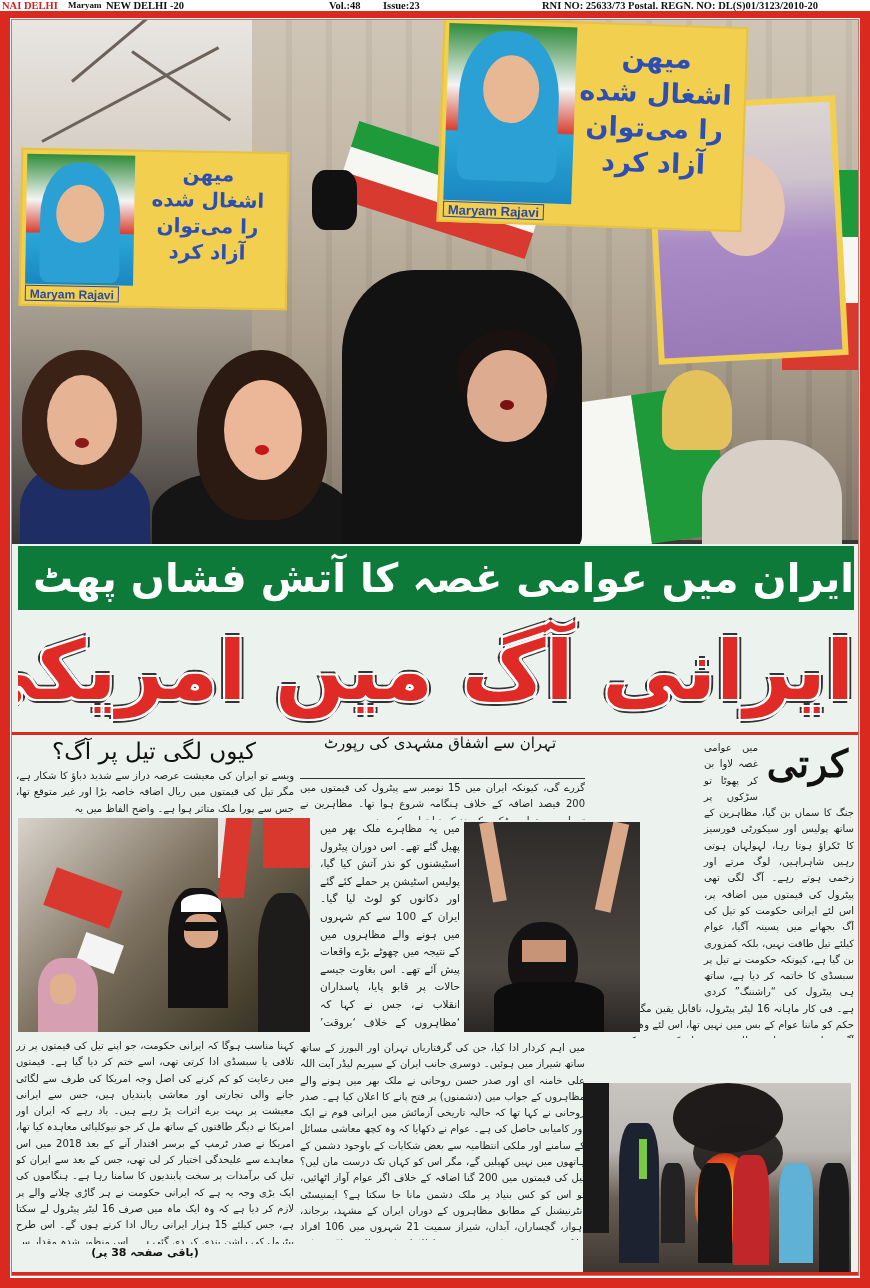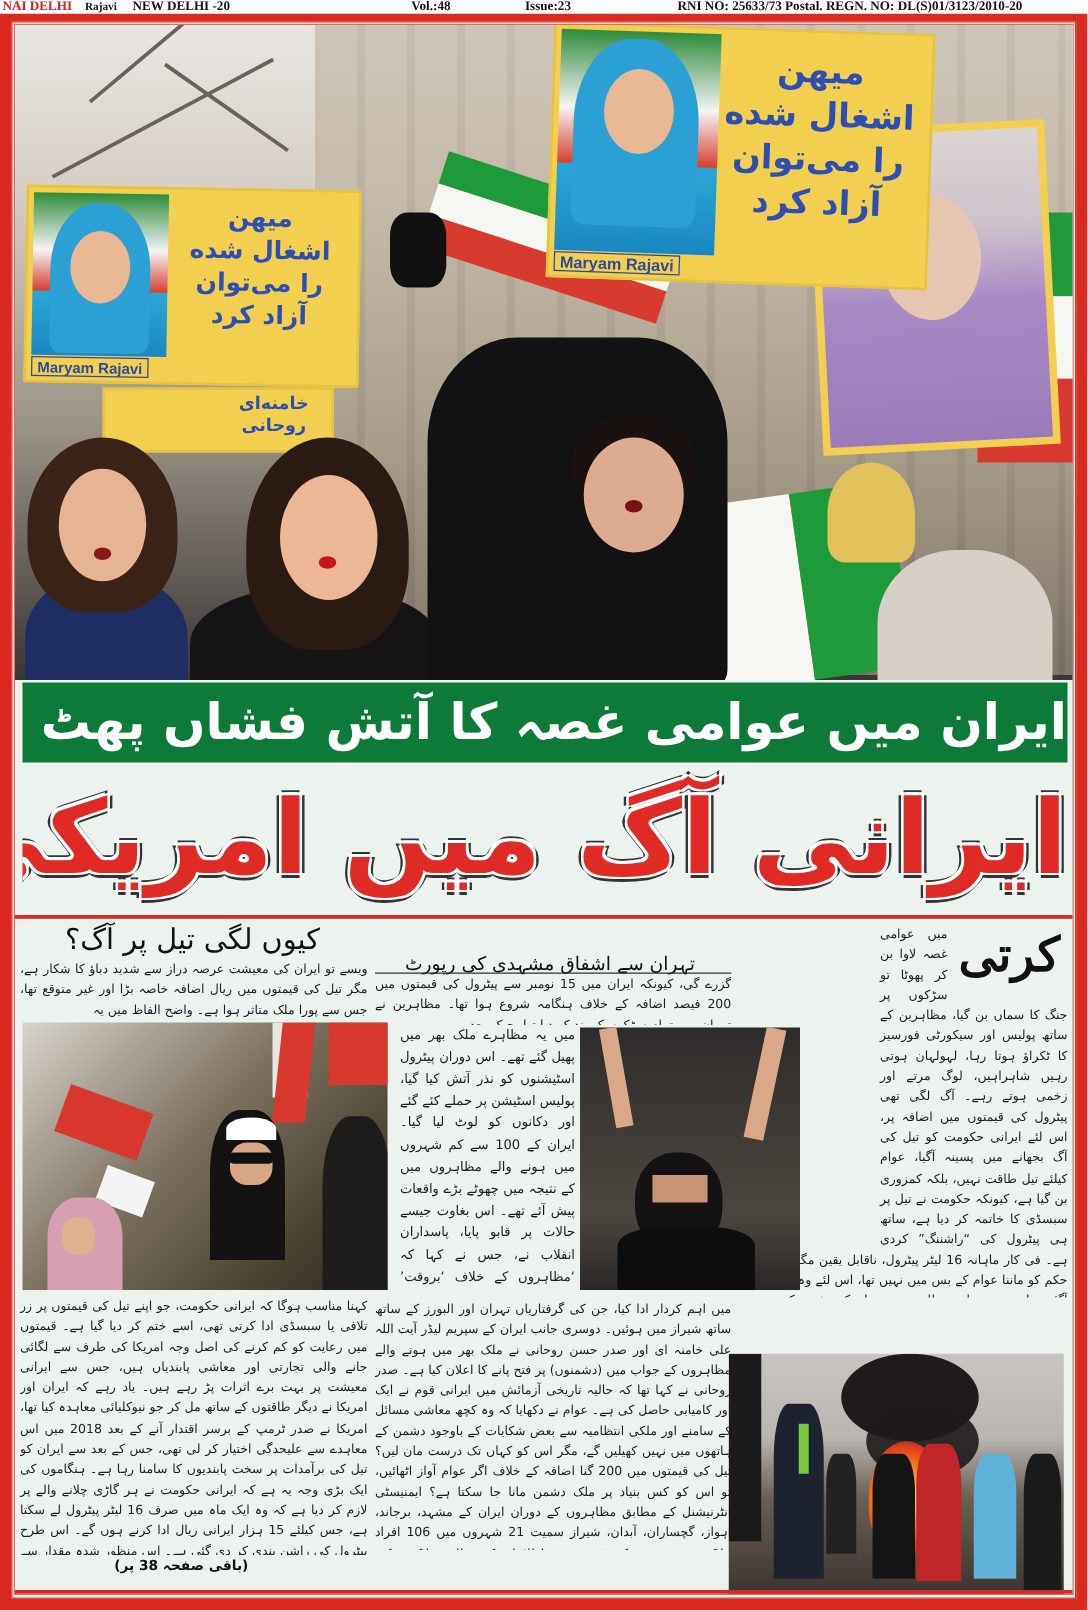--- a/index.html
+++ b/index.html
@@ -76,24 +76,24 @@
 
   .footer-ref { position: absolute; left: 90px; top: 1246px; width: 110px; direction: rtl; text-align: center;
     font-weight: bold; font-size: 11px; color: #111; }
   .bottom-rule { position: absolute; left: 12px; top: 1272px; width: 846px; height: 3px; background: #da2a1f; }
 </style>
 </head>
 <body>
 
 <div class="masthead">
   <span style="left:2px" class="mh-brand">NAI DELHI</span>
-  <span style="left:68px" class="mh-weekly">Rajavi</span>
+  <span style="left:68px" class="mh-weekly">Maryam</span>
   <span style="left:106px">NEW DELHI -20</span>
   <span style="left:329px">Vol.:48</span>
-  <span style="left:420px">Issue:23</span>
+  <span style="left:383px">Issue:23</span>
   <span style="left:542px">RNI NO: 25633/73 Postal. REGN. NO: DL(S)01/3123/2010-20</span>
 </div>
 
 <div class="frame">
   <div class="frame-inner"></div>
 </div>
 <div class="page"></div>
 
 <div class="hero">
   <div class="bg-bldg"></div>
@@ -123,26 +123,20 @@
       <div class="face" style="left:30px;top:30px;width:48px;height:58px"></div>
     </div>
     <div class="caption">Maryam Rajavi</div>
     <div class="slogan" style="width:145px;font-size:20px">
       <div>میهن</div>
       <div>اشغال شده</div>
       <div>را می‌توان</div>
       <div>آزاد کرد</div>
     </div>
   </div>
-  <div class="sign" style="left:70px;top:290px;width:185px;height:52px">
-    <div class="slogan" style="width:80px;font-size:14px;top:2px">
-      <div>خامنه‌ای</div>
-      <div>روحانی</div>
-    </div>
-  </div>
 
   <div class="poster-violet" style="left:640px;top:80px;width:190px;height:260px">
     <div class="in">
         <div class="face"></div>
       </div>
   </div>
 
   <div class="sign" style="left:428px;top:2px;width:305px;height:205px;transform:rotate(2deg)">
     <div class="portrait" style="width:128px">
       <div class="scarf" style="left:12px;top:6px;width:100px;height:150px"></div>
@@ -192,21 +186,21 @@
 </div>
 
 <div class="photo photo-vsign" style="left:464px;top:822px;width:176px;height:210px">
   <div style="position:absolute;left:22px;top:0;width:14px;height:80px;background:#d9a888;transform:rotate(-10deg)"></div>
   <div style="position:absolute;left:140px;top:0;width:16px;height:90px;background:#d9a888;transform:rotate(12deg)"></div>
   <div style="position:absolute;left:44px;top:100px;width:70px;height:80px;border-radius:45%;background:#141212"></div>
   <div style="position:absolute;left:58px;top:118px;width:44px;height:22px;background:#c89478"></div>
   <div style="position:absolute;left:30px;top:160px;width:110px;height:50px;background:#0e0d0d;border-radius:30% 30% 0 0"></div>
 </div>
 
-<div class="sub-head" style="left:300px;top:762px;width:280px">تہران سے اشفاق مشہدی کی رپورٹ</div>
+<div class="sub-head" style="left:300px;top:734px;width:280px">تہران سے اشفاق مشہدی کی رپورٹ</div>
 <div class="sub-rule" style="left:300px;top:778px;width:285px"></div>
 <div class="col-text urdu" style="left:300px;top:780px;width:285px;height:40px">گزرے گی، کیونکہ ایران میں 15 نومبر سے پیٹرول کی قیمتوں میں 200 فیصد اضافہ کے خلاف ہنگامہ شروع ہوا تھا۔ مظاہرین نے تہران میں تمام سڑکوں کو بند کر دیا تھا، جبکہ بعد</div>
 <div class="col-text urdu" style="left:320px;top:820px;width:140px;height:214px;font-size:10.5px;line-height:17.6px">میں یہ مظاہرے ملک بھر میں پھیل گئے تھے۔ اس دوران پیٹرول اسٹیشنوں کو نذر آتش کیا گیا، پولیس اسٹیشن پر حملے کئے گئے اور دکانوں کو لوٹ لیا گیا۔ ایران کے 100 سے کم شہروں میں ہونے والے مظاہروں میں کے نتیجہ میں چھوٹے بڑے واقعات پیش آئے تھے۔ اس بغاوت جیسے حالات پر قابو پایا، پاسداران انقلاب نے، جس نے کہا کہ ‘مظاہروں کے خلاف ‘بروقت’ کارروائی کے سبب ملک میں امن لوٹ آیا ہے، بلوہ کرنے والوں کے سربراہ کی گرفتاری نے صورتحال کو معمول پر لانے</div>
 <div class="col-text urdu" style="left:300px;top:1040px;width:285px;height:200px">
   <span>میں اہم کردار ادا کیا، جن کی گرفتاریاں تہران اور البورز کے ساتھ ساتھ شیراز میں ہوئیں۔ دوسری جانب ایران کے سپریم لیڈر آیت اللہ علی خامنہ ای اور صدر حسن روحانی نے ملک بھر میں ہونے والے مظاہروں کے جواب میں (دشمنوں) پر فتح پانے کا اعلان کیا ہے۔ صدر روحانی نے کہا تھا کہ حالیہ تاریخی آزمائش میں ایرانی قوم نے ایک اور کامیابی حاصل کی ہے۔ عوام نے دکھایا کہ وہ کچھ معاشی مسائل کے سامنے اور ملکی انتظامیہ سے بعض شکایات کے باوجود دشمن کے ہاتھوں میں نہیں کھیلیں گے، مگر اس کو کہاں تک درست مان لیں؟ تیل کی قیمتوں میں 200 گنا اضافہ کے خلاف اگر عوام آواز اٹھائیں، تو اس کو کس بنیاد پر ملک دشمن مانا جا سکتا ہے؟ ایمنیسٹی انٹرنیشنل کے مطابق مظاہروں کے دوران ایران کے مشہد، برجاند، اہواز، گچساران، آبدان، شیراز سمیت 21 شہروں میں 106 افراد ہلاک ہوئے ہیں، جبکہ غیر مصدقہ اطلاعات کے مطابق ہلاکتوں کی تعداد 200 ہے، تاہم انٹرنیٹ کی بندش کے باعث اصل نقصان کا اندازہ لگانا مشکل ہے۔</span>
 </div>
 <div class="col-text urdu" style="left:592px;top:1038px;width:262px;height:34px"></div>
 
 <div class="photo photo-fire" style="left:583px;top:1083px;width:268px;height:192px">
   <div class="smoke" style="left:90px;top:0;width:110px;height:70px"></div>

